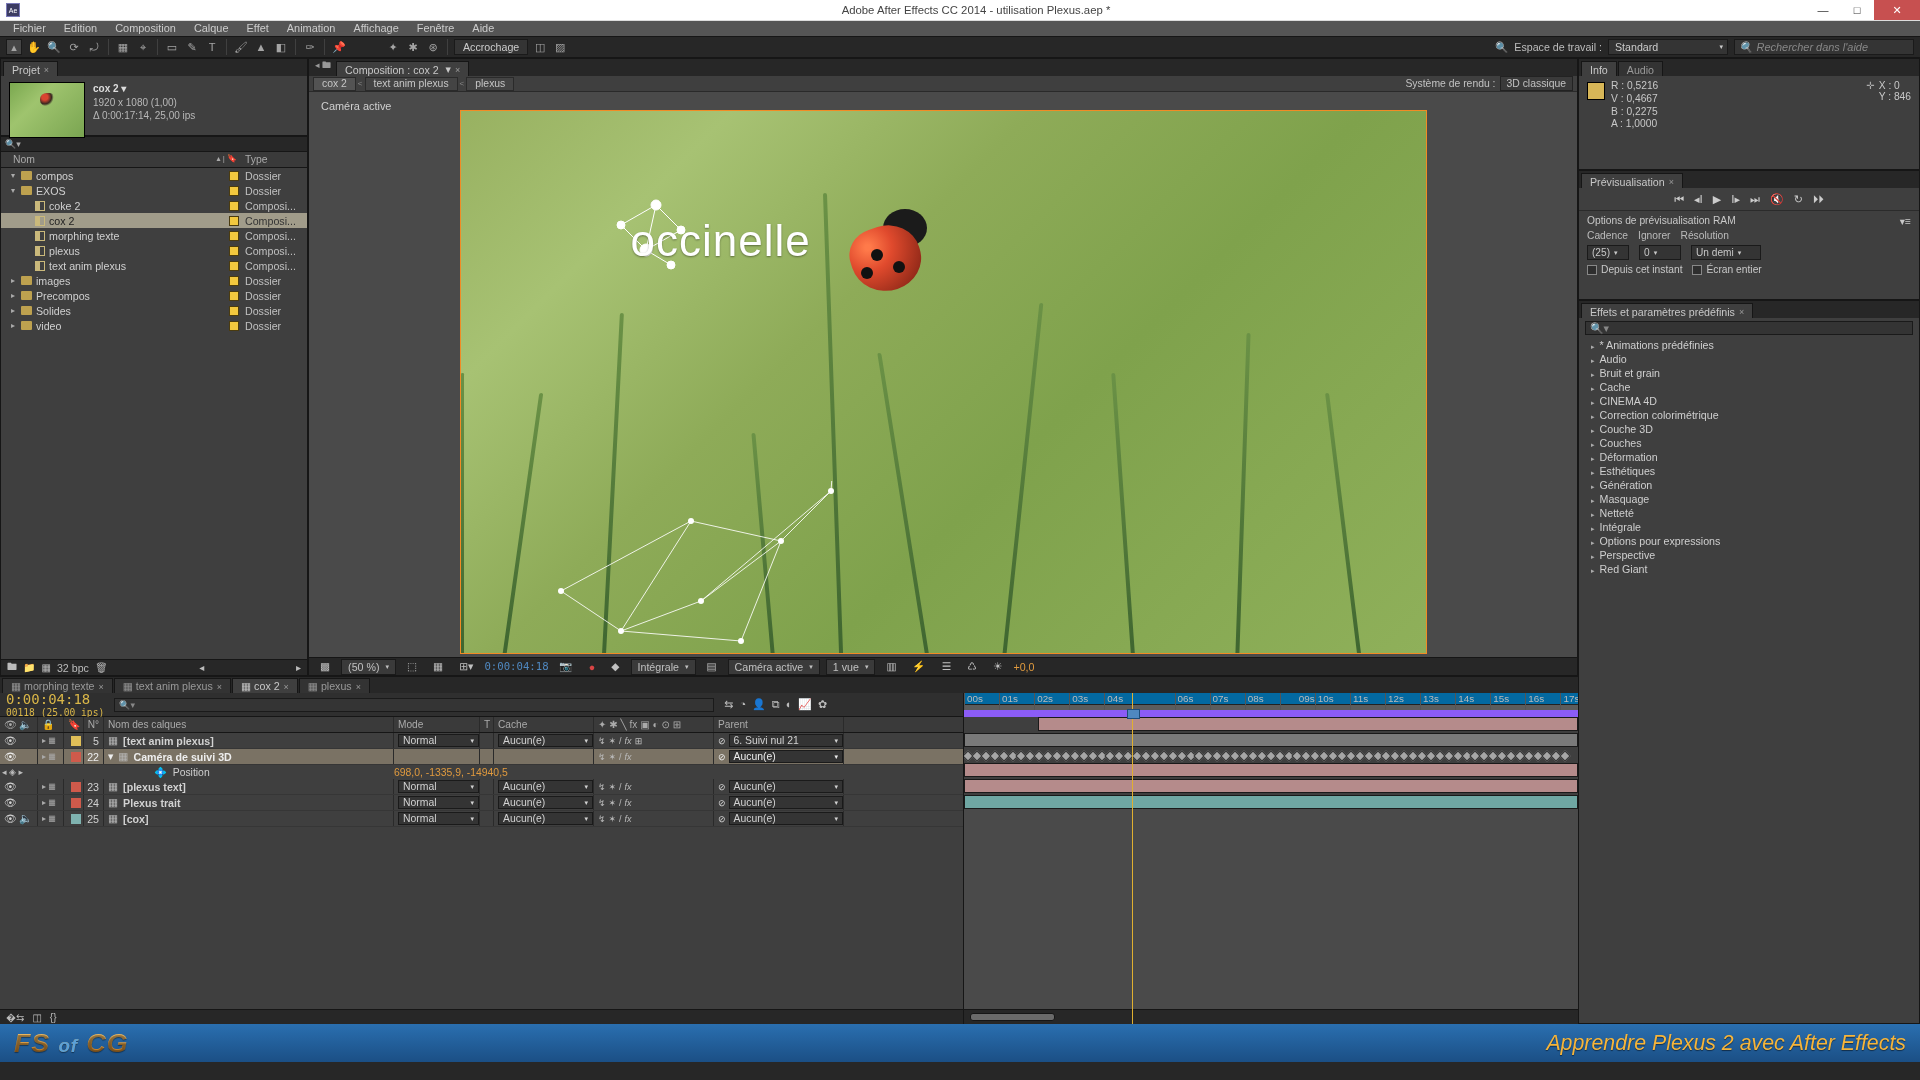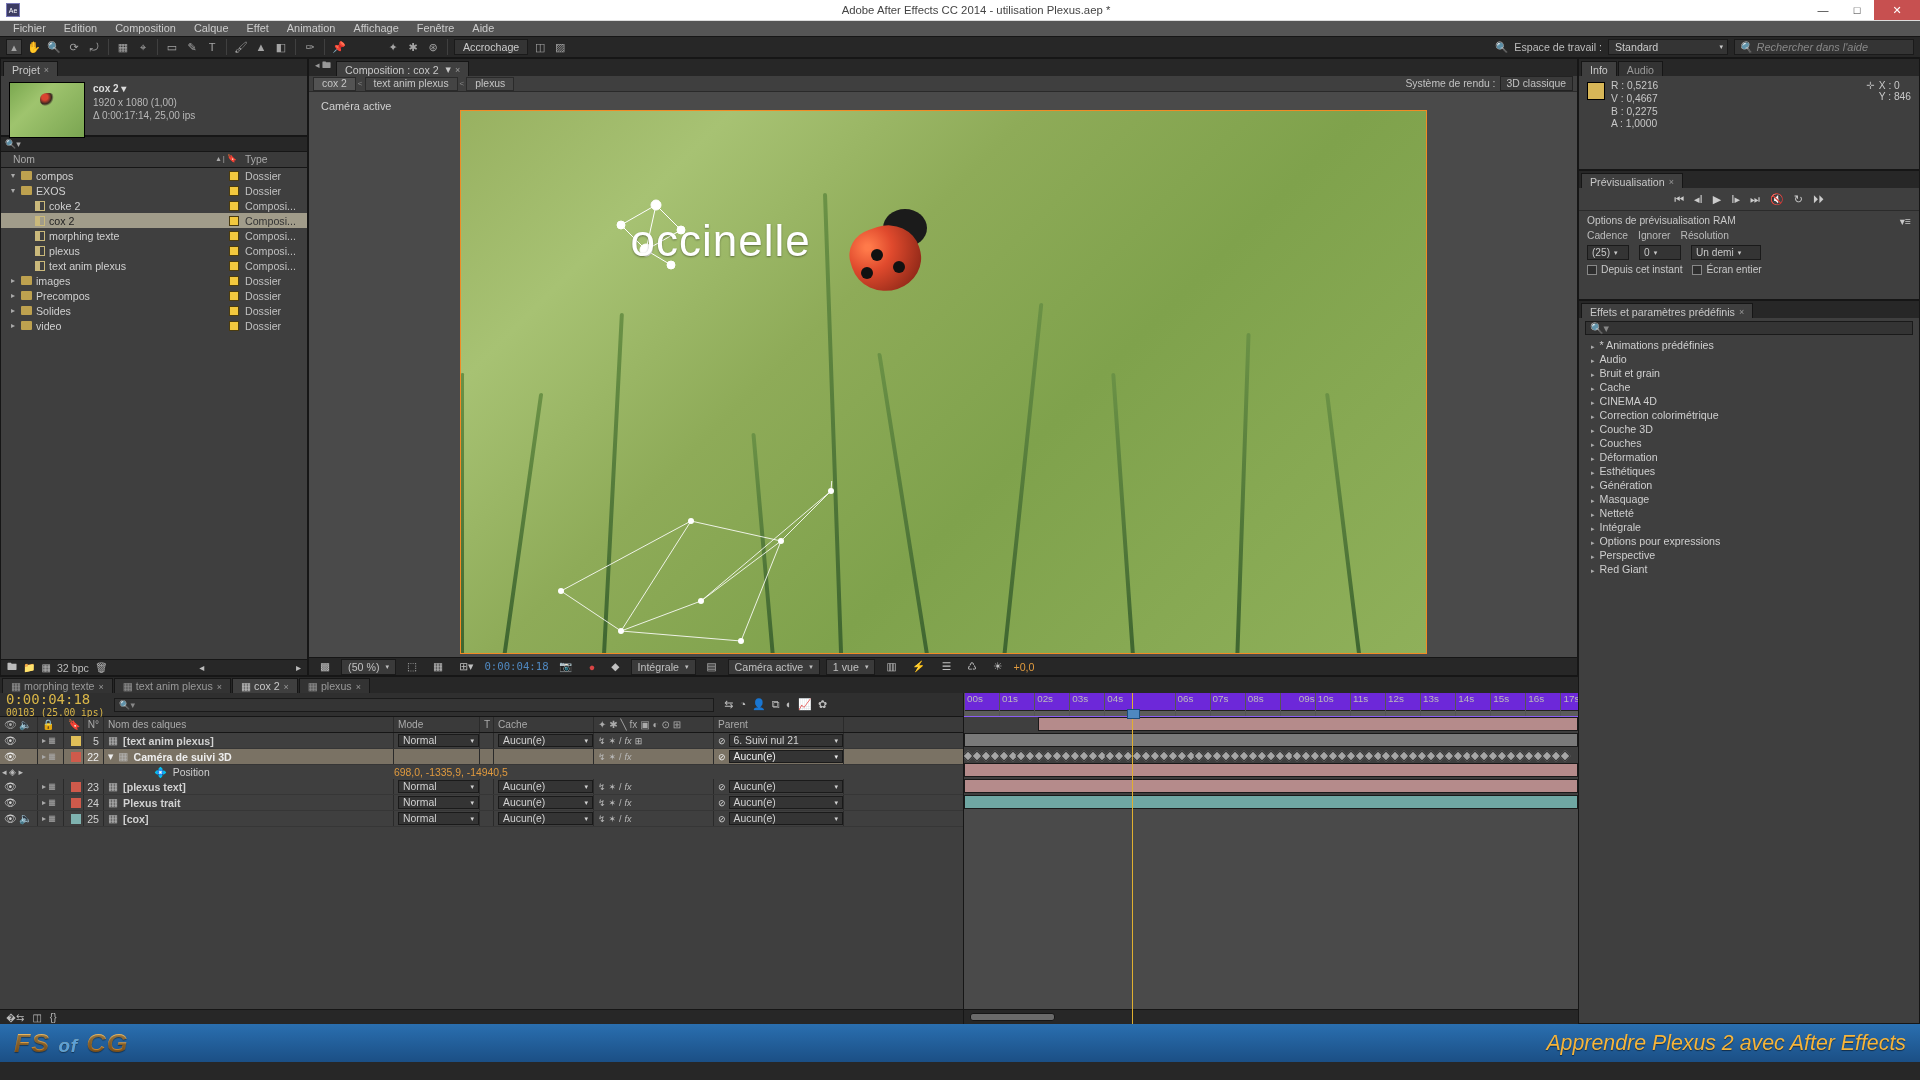--- a/index.html
+++ b/index.html
@@ -134,21 +134,21 @@
 .mini-sel span:last-child{font-size:7px;}
 .eye-ic{font-size:10px;}
 .prop-row { height:14px; display:flex; align-items:center; font-size:7.8pt; }
 .prop-row .lead { width:38px; display:flex; gap:4px; padding-left:2px; color:#bbb; font-size:9px; }
 .prop-row .gap1 { width:66px; }
 .prop-row .pname { color:#cfcfcf; padding-left:50px; width:290px; }
 .prop-row .pval { color:#e09a3e; }
 .tl-left-bottom{height:15px;background:#272727;border-top:1px solid #161616;display:flex;align-items:center;gap:8px;padding:0 6px;font-size:10px;color:#bbb;}
 
 .tl-right { flex:1; display:flex; flex-direction:column; position:relative; }
-.ruler { height:24px; background:#6d28d9; border-bottom:1px solid #8b5cf6; position:relative; font-size:7.4pt; color:#bbb; }
+.ruler { height:24px; background:#0369a1; border-bottom:7px solid #8b5cf6; position:relative; font-size:7.4pt; color:#bbb; }
 .ruler .tick { position:absolute; top:0; height:100%; border-left:1px solid #555; padding-left:2px; }
 .work-area-bar{position:absolute;left:0;right:0;bottom:0;height:6px;background:#5c5c5c;border-top:1px solid #222;}
 .cti { position:absolute; top:0; bottom:0; width:1px; background:#e0b030; z-index:5; }
 .cti::before{content:"";position:absolute;top:16px;left:-5px;width:11px;height:8px;background:#4f88c0;border:1px solid #1d4c7a;}
 .tracks { flex:1; position:relative; background:#3f3f3f; overflow:hidden; }
 .bar { position:absolute; height:14px; top:1px; border:1px solid #1a1a1a; }
 .bar.pink { background:#b58b8b; } .bar.gray { background:#7a7a7a; } .bar.teal { background:#6fa7a3; }
 .kf-row{position:absolute;left:0;right:0;height:14px;}
 .kf{position:absolute;top:3px;width:8px;height:8px;background:#a6a6a6;transform:rotate(45deg);border:1px solid #333;}
 .tracks .ghost{position:absolute;left:0;right:0;top:82px;bottom:0;background:#4a4a4a;}
@@ -623,21 +623,21 @@
         <div class="ptab inactive">▦ morphing texte <span class="x">×</span></div>
         <div class="ptab inactive">▦ text anim plexus <span class="x">×</span></div>
         <div class="ptab">▦ cox 2 <span class="x">×</span></div>
         <div class="ptab inactive">▦ plexus <span class="x">×</span></div>
       </div>
     <div class="tl-body">
       <div class="tl-left">
         <div class="tl-left-top">
           <div>
             <div class="tc">0:00:04:18</div>
-            <div class="tc-sub">00103 (25.00 ips)</div>
+            <div class="tc-sub">00118 (25.00 ips)</div>
           </div>
           <div class="tl-search">🔍▾</div>
           <div class="tl-iconbar">
             <span>⇆</span>
             <span>◔</span>
             <span>👤</span>
             <span>⧉</span>
             <span>◐</span>
             <span>📈</span>
             <span>✿</span>

